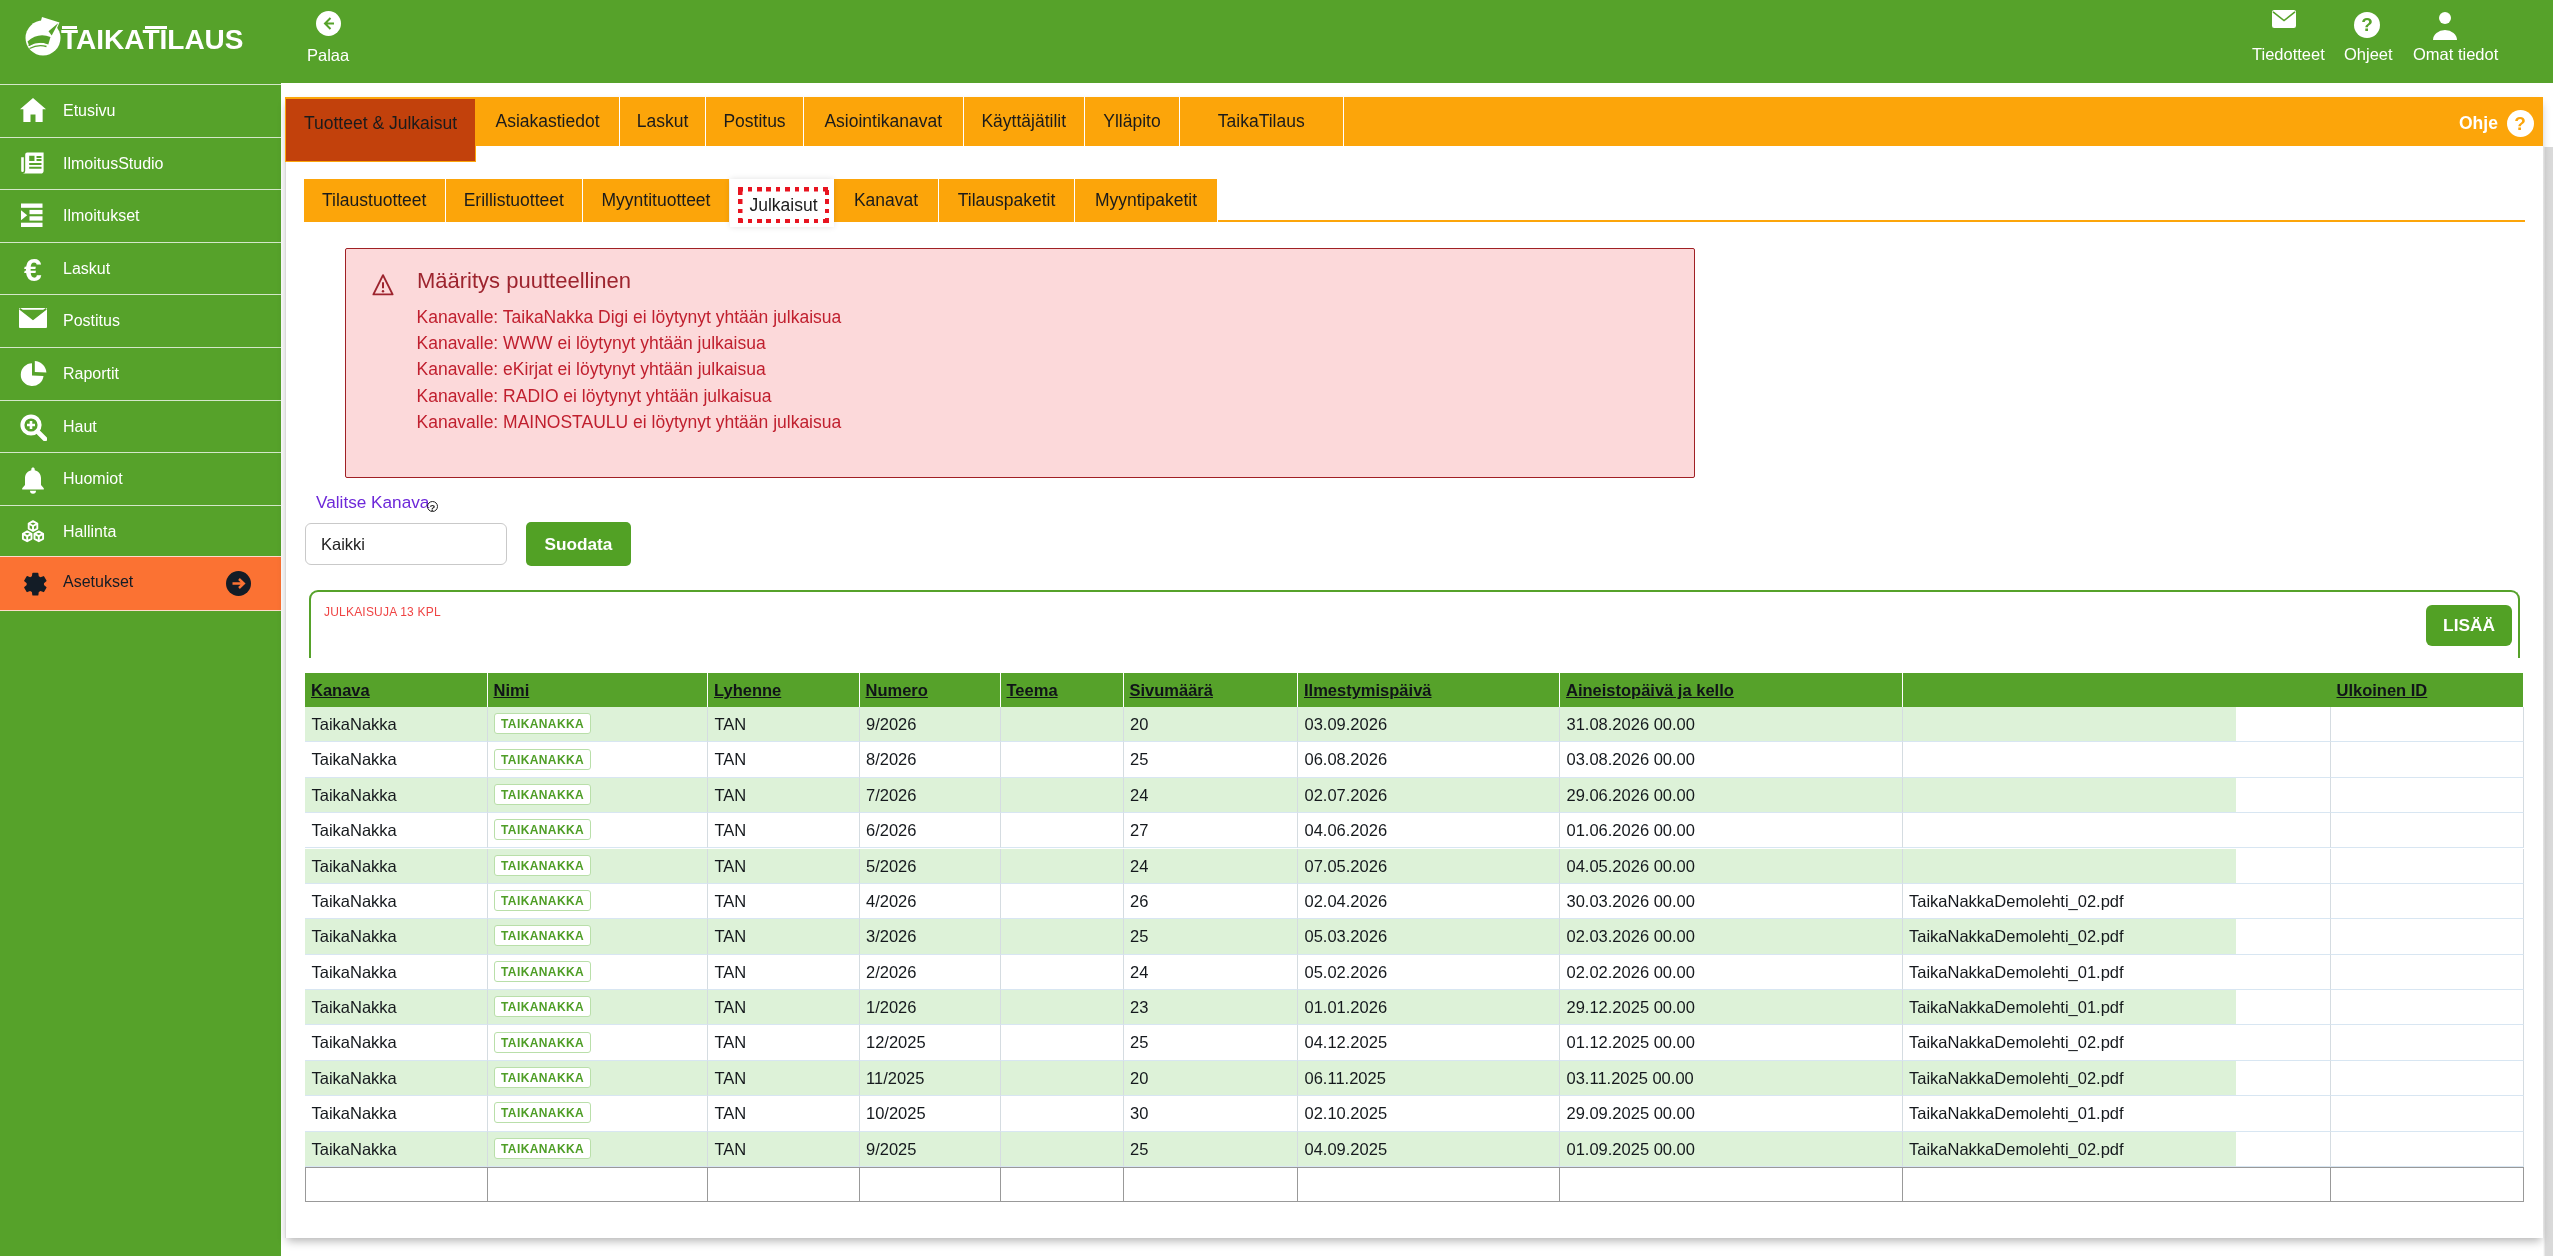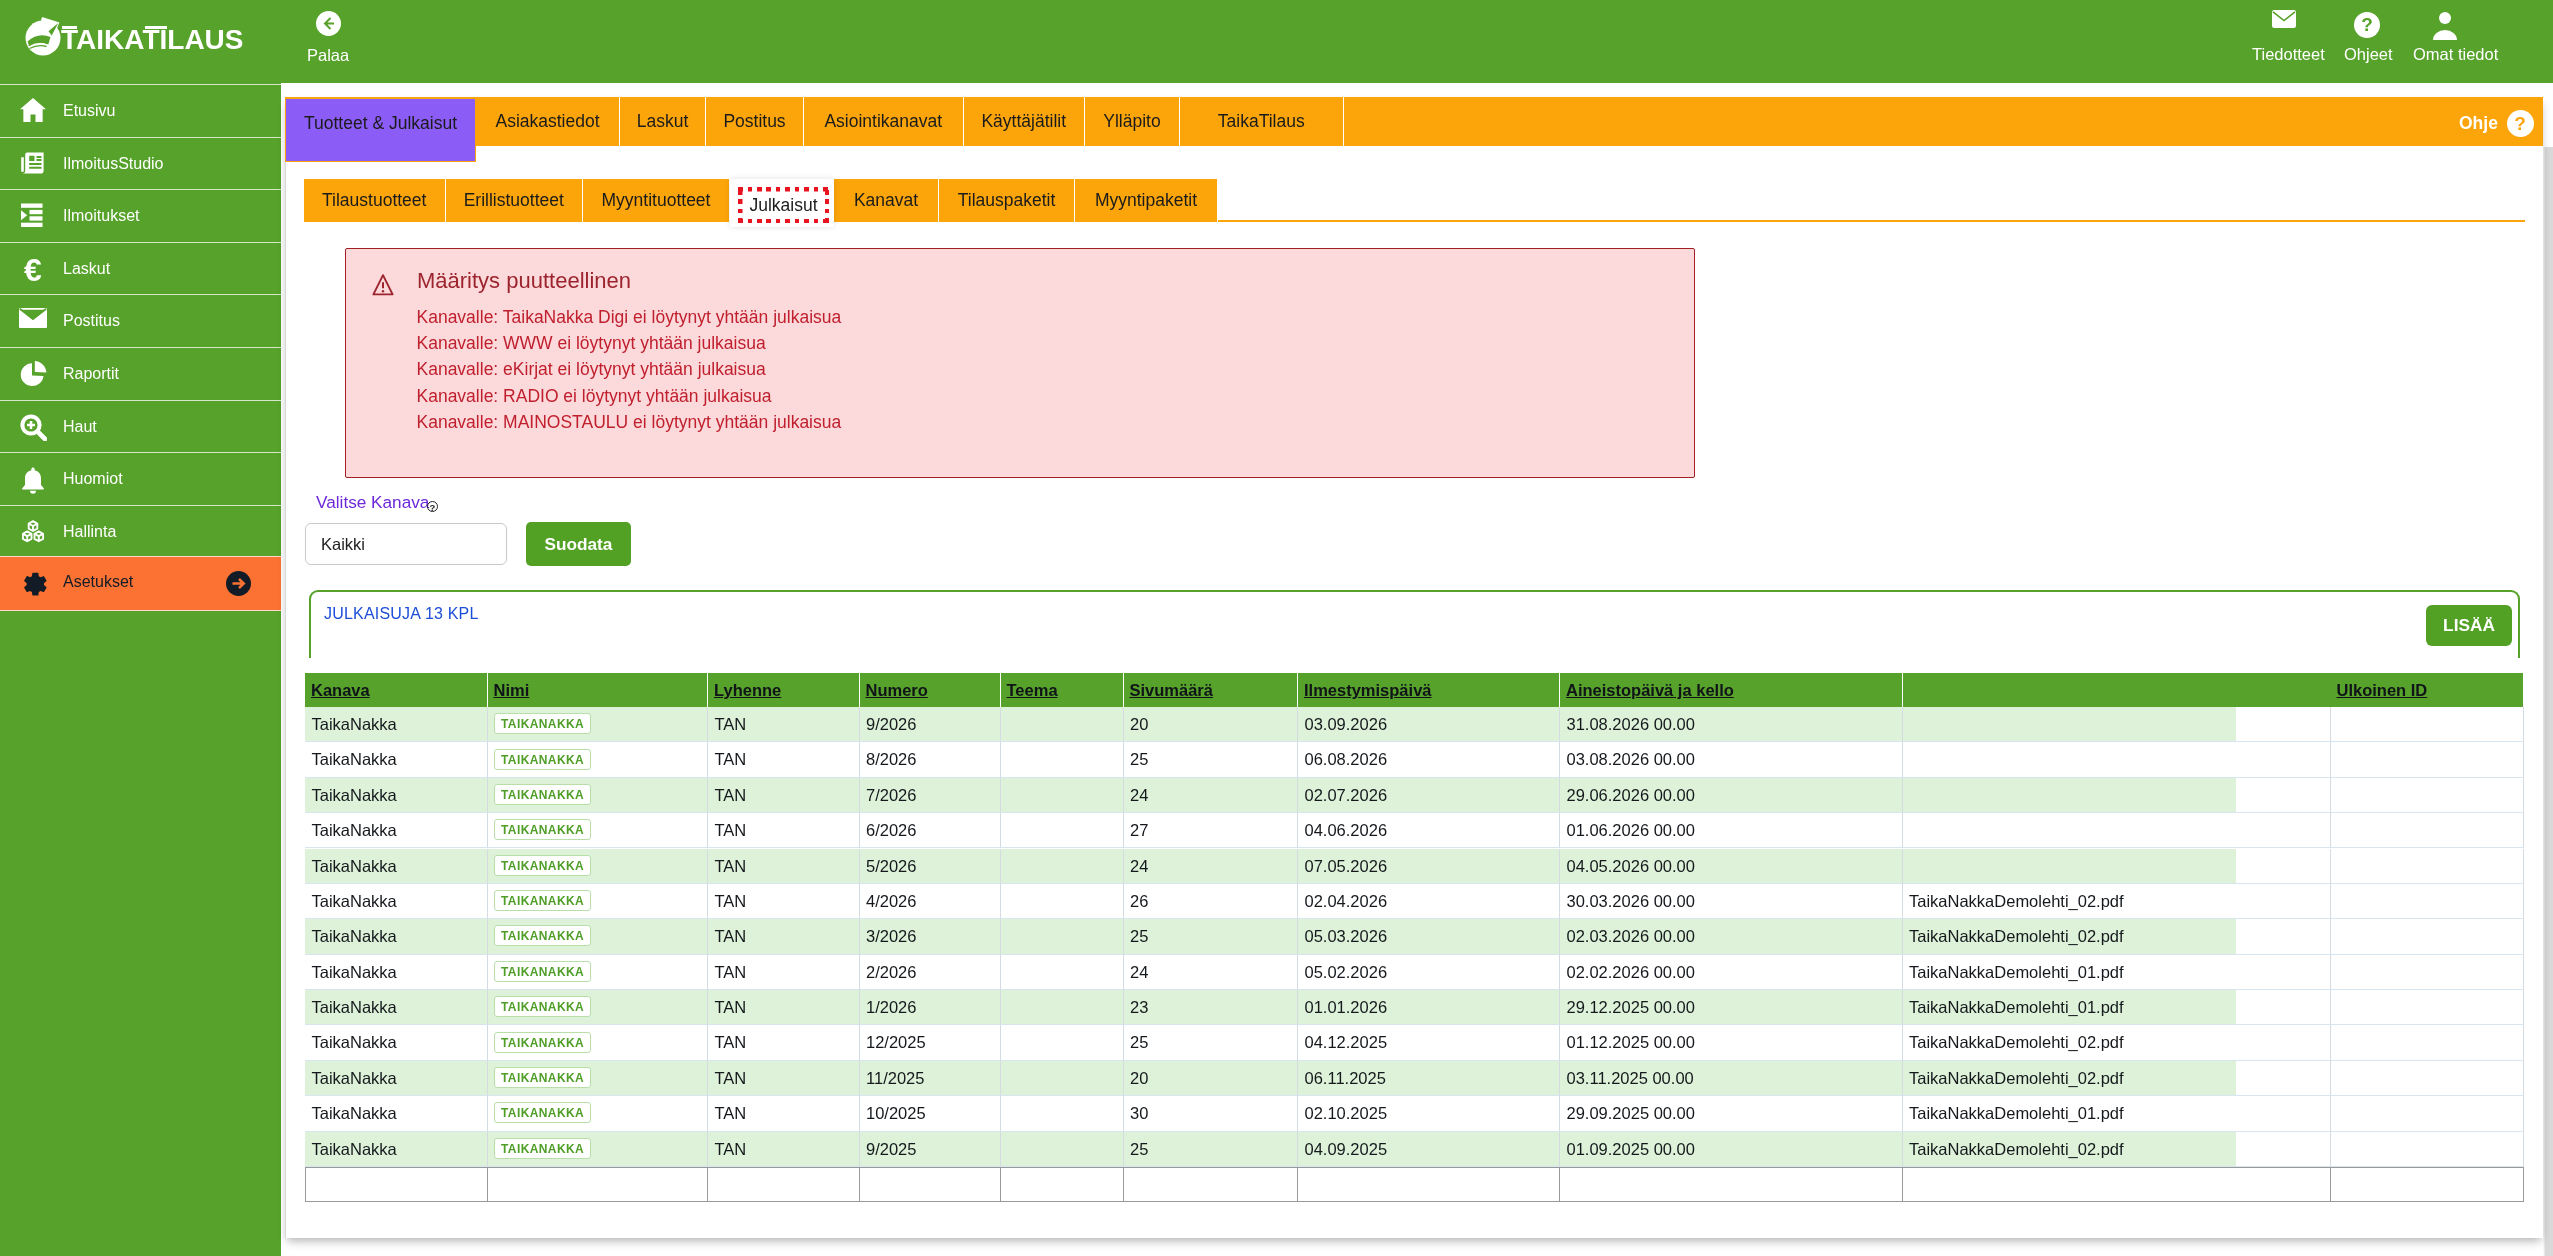--- a/index.html
+++ b/index.html
@@ -29,21 +29,21 @@
 
 
 #rband { position:absolute; left:2543px; top:147px; width:10px; height:1109px;
   background:linear-gradient(90deg, rgba(0,0,0,0) 0, rgba(0,0,0,.15) 2.5px, rgba(0,0,0,.15) 100%); }
 #card { position:absolute; left:285px; top:97px; width:2258px; height:1141px; background:#fff;
   border-left:1px solid #d9d9d9; box-shadow:0 5px 9px -2px rgba(0,0,0,.3); }
 
 
 #nav { position:absolute; left:285px; top:97px; width:2258px; height:49px; background:#fca50a; }
 .ntab { position:absolute; top:0; height:49px; line-height:49px; text-align:center; color:#1b1b1b; font-size:17.5px; border-right:1px solid #fff; }
-.ntab.active { background:#8b5cf6; border:1px solid #fca50a; top:1px; height:64px; line-height:48px; }
+.ntab.active { background:#c2410c; border:1px solid #fca50a; top:1px; height:64px; line-height:48px; }
 #ohje { position:absolute; left:2459px; top:112px; color:#fff; font-size:17.5px; font-weight:bold; line-height:22px; }
 #ohjeQ { position:absolute; left:2506.5px; top:109.5px; width:27px; height:27px; border-radius:50%; background:#fff; color:#fca50a; font-size:19px; font-weight:bold; text-align:center; line-height:27px; }
 
 
 .stab { position:absolute; top:179px; height:43px; line-height:43px; text-align:center; color:#1b1b1b; font-size:17.5px; background:#fca50a; border-right:1px solid #fff; }
 #stabActive { position:absolute; left:730px; top:179px; width:104px; height:48px; background:#fff; box-shadow:0 0 6px rgba(0,0,0,.12); }
 #stabActive .dash { position:absolute; left:8px; top:8px; width:91px; height:36px; text-align:center; line-height:36px; font-size:17.5px; color:#1b1b1b;
    background-image:
      repeating-linear-gradient(90deg,#e81420 0 4.5px,transparent 4.5px 9.5px),
      repeating-linear-gradient(90deg,#e81420 0 4.5px,transparent 4.5px 9.5px),
@@ -61,21 +61,21 @@
 .aline { position:absolute; left:71px; font-size:17.5px; color:#c01f2e; }
 
 
 #valitse { position:absolute; left:316px; top:492px; font-size:17.2px; color:#6d28d9; }
 #qmark { position:absolute; left:427px; top:500.5px; width:11px; height:11px; border:1.2px solid #222; border-radius:50%; color:#222; font-size:9.5px; text-align:center; line-height:11px; font-weight:bold; }
 #select { position:absolute; left:305px; top:523px; width:202px; height:42px; background:#fff; border:1px solid #c9c9c9; border-radius:6px; font-size:16.5px; color:#222; line-height:40px; padding-left:15px; }
 #suodata { position:absolute; left:526px; top:522px; width:105px; height:44px; background:#52a125; border-radius:5px; color:#fff; font-size:17.2px; font-weight:bold; text-align:center; line-height:44px; }
 
 
 #jbox { position:absolute; left:309px; top:590px; width:2211px; height:68px; border:2px solid #56a22a; border-bottom:none; border-radius:9px 9px 0 0; }
-#jboxLab { position:absolute; left:13px; top:13px; font-size:16px; color:#1d4ed8; letter-spacing:.2px; }
+#jboxLab { position:absolute; left:13px; top:13px; font-size:12px; color:#ef4444; letter-spacing:.2px; }
 #lisaa { position:absolute; left:2115px; top:13px; width:86px; height:41px; background:#52a125; border-radius:6px; color:#fff; font-size:17.3px; font-weight:bold; text-align:center; line-height:41px; }
 
 
 #thead { position:absolute; left:305px; top:673px; width:2219px; height:34px; background:#56a22a; }
 .hcell { position:absolute; top:0; height:34px; border-right:1px solid #fff; line-height:34px; padding-left:6px; font-size:16.5px; font-weight:bold; color:#101418; }
 .hcell span { text-decoration:underline; }
 .trow { position:absolute; left:305px; width:1931px; height:35.38px; }
 .rg { background:#ddf2d8; }
 .rw { background:#fff; }
 .cell { position:absolute; top:0; height:35.38px; border-right:1px solid #d5dce1; border-bottom:1px solid #d8e6f2; line-height:34.5px; padding-left:6.5px; font-size:16.5px; color:#15191d; }

